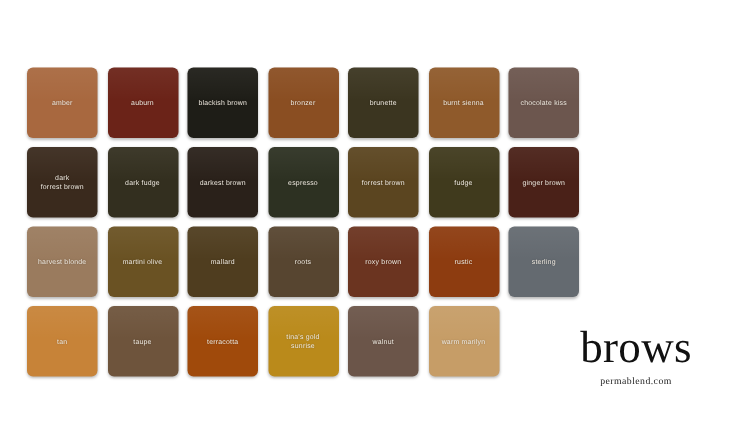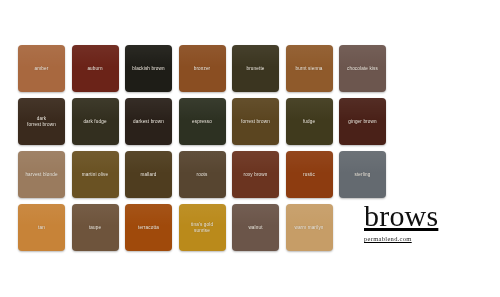--- a/index.html
+++ b/index.html
@@ -60,24 +60,23 @@
     text-shadow: 0 0 1px rgba(0,0,0,0.35);
     white-space: pre-line;
   }
   .swatch.empty {
     box-shadow: none;
     background: transparent;
   }
   #brand {
     position: absolute;
     right: 16px;
-    bottom: 54px;
-    text-align: left;
+    bottom: 38px;
+    text-align: center;
     width: 120px;
-    text-decoration: underline;
   }
   #brand-title {
     font-family: "Liberation Serif", serif;
     font-size: 30px;
     line-height: 30px;
     color: #111111;
     letter-spacing: 0.2px;
   }
   #brand-url {
     font-family: "Liberation Serif", serif;

